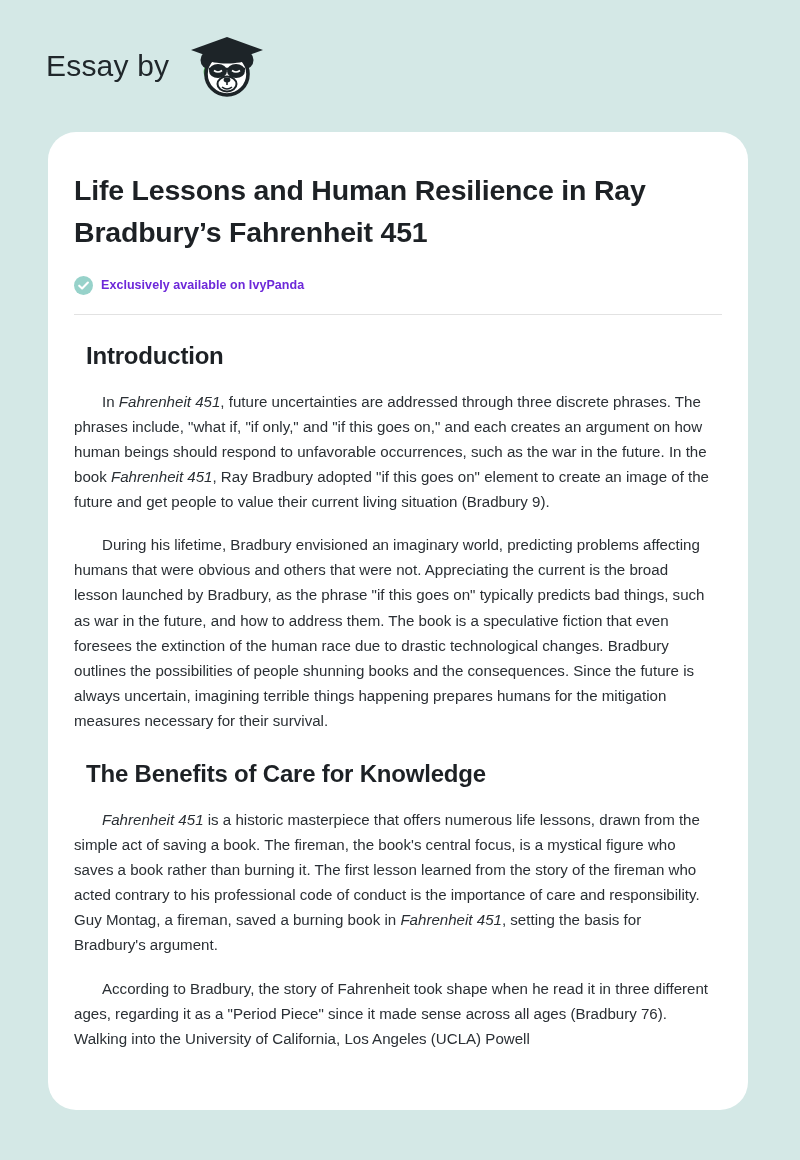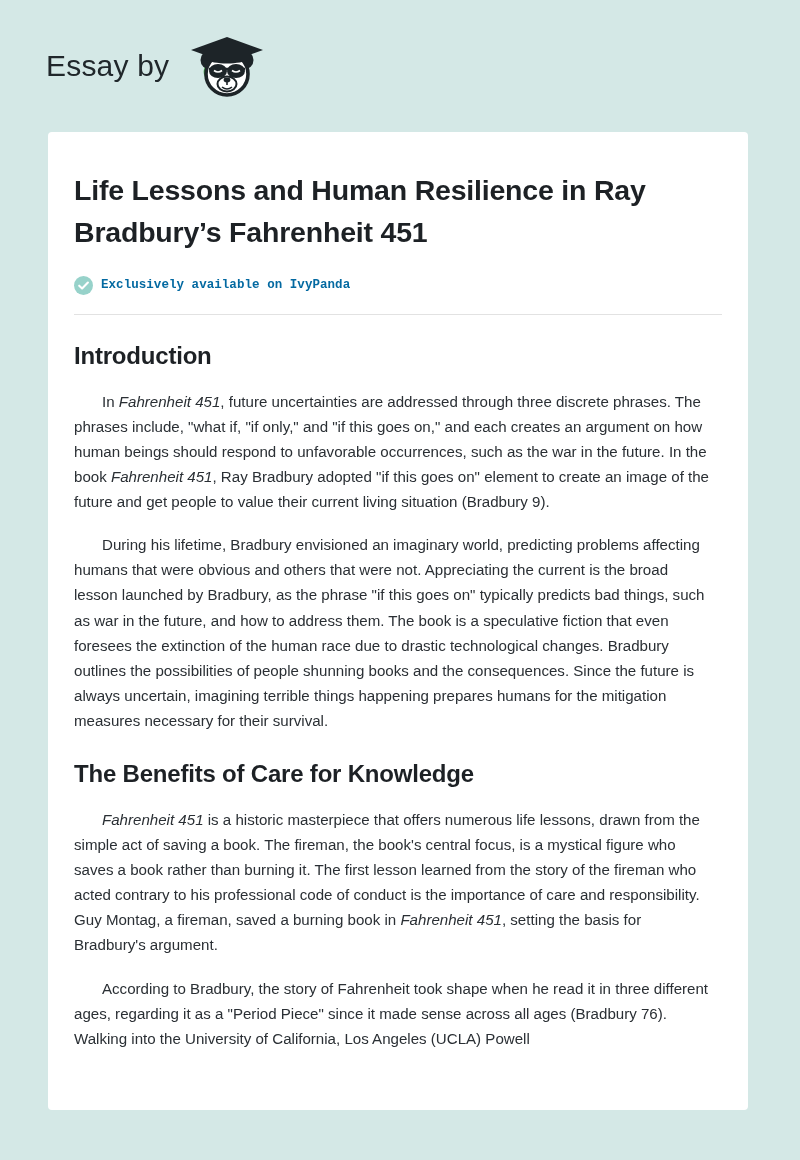--- a/index.html
+++ b/index.html
@@ -64,21 +64,21 @@
   }
 
   
   .paper-card {
     position: absolute;
     left: 48px;
     top: 132px;
     width: 700px;
     height: 978px;
     background: #ffffff;
-    border-radius: 4px;
+    border-radius: 28px;
     overflow: hidden;
     padding: 38px 26px 0 26px;
   }
   .paper-inner {
     width: 648px;
     margin: 0 auto;
   }
 
   
   .doc-title {
@@ -102,38 +102,37 @@
     background: #97d2ca;
     display: flex;
     align-items: center;
     justify-content: center;
     flex: 0 0 auto;
   }
   .check-badge svg { display: block; }
   .exclusive-text {
     font-size: 12.5px;
     font-weight: 700;
-    color: #0369a1;
+    color: #6d28d9;
     letter-spacing: 0.05px;
-    font-family: Liberation Mono, monospace;
   }
   .rule {
     height: 1px;
     background: #e2e2e2;
     border: 0;
     margin: 19px 0 0 0;
     width: 100%;
   }
 
   
   .section-heading {
     font-size: 24px;
     font-weight: 700;
     color: #1d2125;
-    margin: 26px 0 0 0;
+    margin: 26px 0 0 12px;
     line-height: 1.25;
     letter-spacing: -0.2px;
   }
   p.body-par {
     font-size: 15.1px;
     line-height: 25.1px;
     color: #2a2f34;
     margin: 18px 11px 0 0;
     text-indent: 28px;
     text-align: left;

